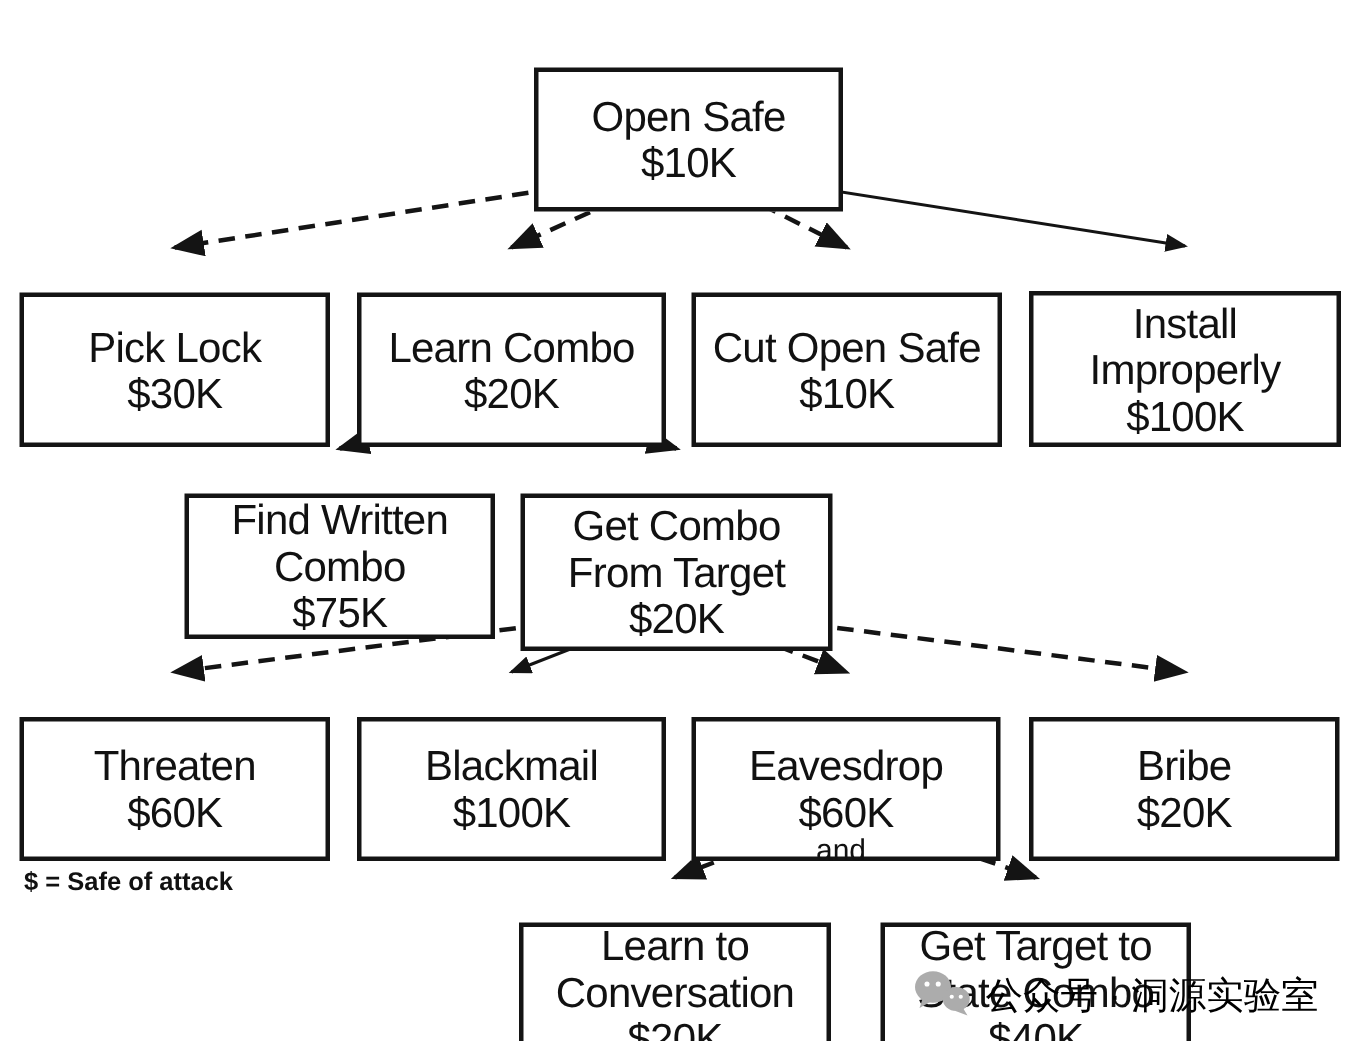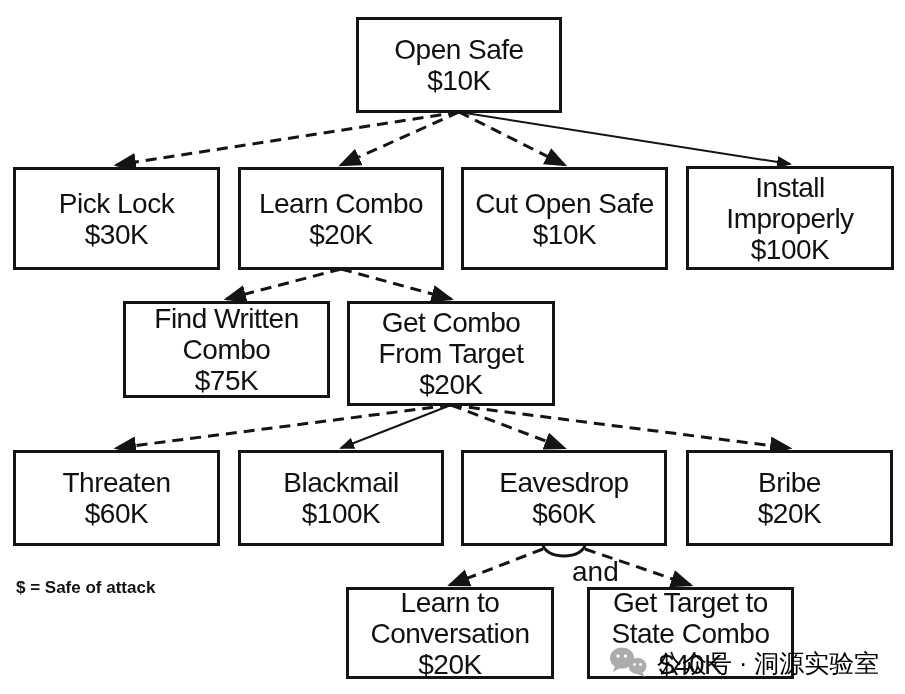--- a/index.html
+++ b/index.html
@@ -2,23 +2,23 @@
 <html><head>
 <meta charset="utf-8">
 <style>
   html,body{margin:0;padding:0;background:#fff;}
   body{width:905px;height:694px;overflow:hidden;position:relative;
        font-family:"Liberation Sans","DejaVu Sans",sans-serif;color:#111;}
   #stage{position:absolute;left:0;top:0;width:905px;height:694px;background:#fff;}
   #edges{position:absolute;left:0;top:0;z-index:1;}
   .node{position:absolute;box-sizing:border-box;border:3px solid #141414;background:#fff;
         display:flex;flex-direction:column;align-items:center;justify-content:center;
-        text-align:center;font-size:28px;line-height:31px;z-index:2;letter-spacing:-0.5px;}
+        text-align:center;font-size:28px;line-height:31px;z-index:2;letter-spacing:-0.5px;margin-top:28px;}
   .node .lbl{white-space:pre-line;}
-  .and-label{position:absolute;left:572px;top:556px;font-size:28px;z-index:3;}
+  .and-label{position:absolute;left:544px;top:556px;font-size:20px;z-index:3;}
   .legend{position:absolute;left:16px;top:578px;font-size:17px;font-weight:bold;
           letter-spacing:0px;z-index:3;}
   .watermark{position:absolute;left:608px;top:645px;display:flex;align-items:center;
              gap:7px;z-index:5;color:#000000;font-size:25px;white-space:nowrap;}
   .watermark svg{display:block;}
 </style>
 </head>
 <body>
 
 <div id="stage">

